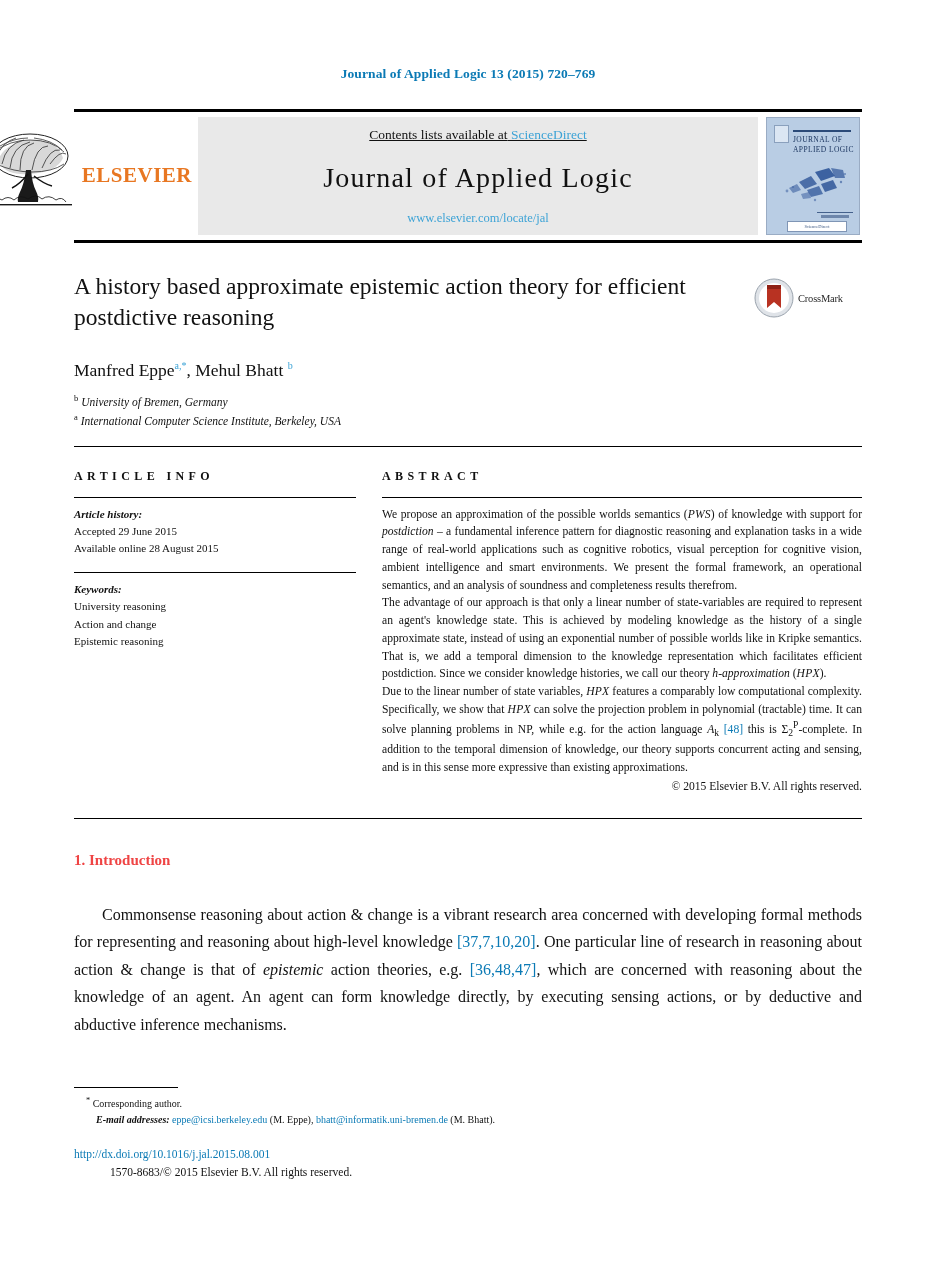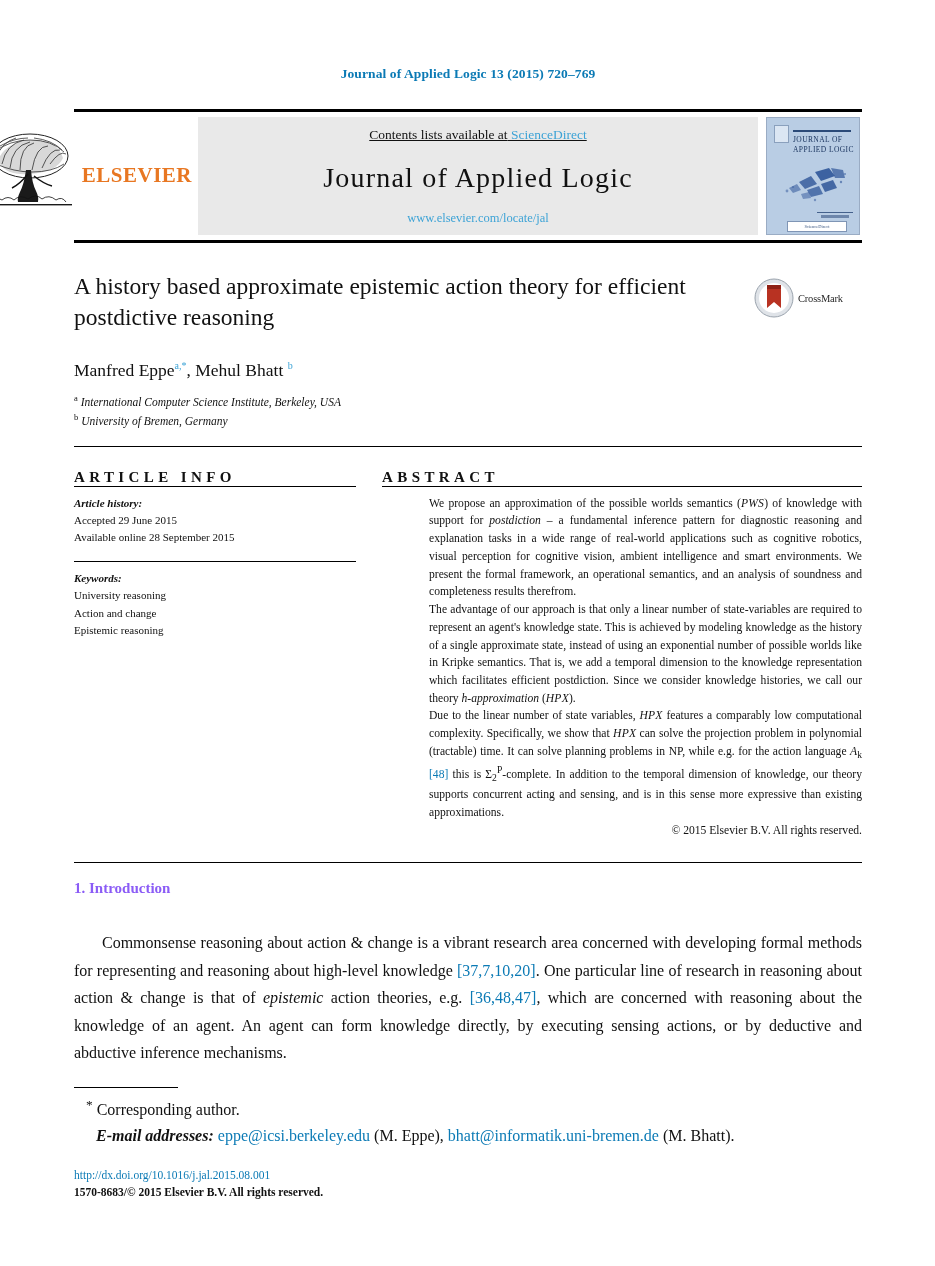--- a/index.html
+++ b/index.html
@@ -173,70 +173,71 @@
     margin-top: 16px;
     border-top: 1.3px solid #000;
     padding-top: 22px;
     display: flex;
   }
   .col-info { flex: 0 0 282px; width: 282px; }
   .col-gap  { flex: 0 0 26px; }
   .col-abs  { flex: 1 1 auto; }
 
   .sec-head {
-    font-size: 15px;
+    font-size: 12px;
     font-weight: bold;
     letter-spacing: 4.4px;
     color: #111;
+    margin-bottom: 13px;
   }
   .hr-thin { border: 0; border-top: 1.2px solid #000; margin: 0 0 8px 0; }
   .info-block { font-size: 11px; line-height: 1.58; color: #111; }
   .info-block .it { font-style: italic; font-weight: bold; }
   .info-gap { height: 14px; }
 
-  .abstract { font-size: 11.6px; line-height: 1.53; text-align: justify; color: #111; margin-left: 47px; }
+  .abstract { font-size: 11.6px; line-height: 1.53; text-align: justify; color: #111; }
   .abstract p { margin: 0; }
   .abstract i { font-style: italic; }
   .cal { font-family: "Liberation Serif", serif; font-style: italic; letter-spacing: .2px; }
   .ref { color: #0b7ab5; }
   .copyright { text-align: right; margin-top: 1px; }
 
   
   .body-rule { border-top: 1.3px solid #000; margin-top: 22px; }
   .sec-title {
-    margin-top: 17px;
+    margin-top: 33px;
     font-size: 15px;
     font-weight: bold;
-    color: #8b5cf6;
+    color: #ef4444;
   }
   .body-text {
     margin-top: 32px;
     font-size: 16px;
     line-height: 1.72;
     text-align: justify;
     text-indent: 28px;
     color: #111;
   }
   .body-text i { font-style: italic; }
 
   
   .footnotes {
     position: absolute;
     left: 74px;
     top: 1087px;
     width: 788px;
   }
   .fn-rule { width: 104px; border-top: 1.1px solid #000; margin-bottom: 6px; }
-  .fn-line { font-size: 16px; line-height: 1.6; color: #111; }
+  .fn-line { font-size: 10px; line-height: 1.6; color: #111; }
   .fn-line .lbl { font-style: italic; font-weight: bold; }
   .fn-line a { color: #0b7ab5; text-decoration: none; }
   .fn-indent { padding-left: 12px; }
   .doi-block { margin-top: 18px; font-size: 11.5px; line-height: 1.55; }
   .doi-block .doi { color: #0b7ab5; }
-  .doi-block .issn { color: #111; font-weight: bold; }
+  .doi-block .issn { color: #111; font-weight: normal; margin-left: 36px; }
 </style>
 </head>
 <body>
 
 <div class="page">
   <div class="inner">
 
     <div class="runninghead">Journal of Applied Logic 13 (2015) 720–769</div>
 
     <div class="masthead">
@@ -327,35 +328,35 @@
         <span class="cm-text">CrossMark</span>
       </div>
     </div>
 
     <div class="authors">
       <span>Manfred Eppe<sup>a</sup><sup class="star">,*</sup>,</span>
       <span>Mehul Bhatt <sup>b</sup></span>
     </div>
 
     <div class="affil">
+      <div><sup>b</sup>
+        <span>University of Bremen, Germany</span></div>
       <div><sup>a</sup>
         <span>International Computer Science Institute, Berkeley, USA</span></div>
-      <div><sup>b</sup>
-        <span>University of Bremen, Germany</span></div>
     </div>
 
     <div class="infoabs">
 
       <div class="col-info">
         <div class="sec-head">ARTICLE INFO</div>
         <hr class="hr-thin">
         <div class="info-block">
           <div class="it">Article history:</div>
           <div>Accepted 29 June 2015</div>
-          <div>Available online 28 September 2015</div>
+          <div>Available online 28 August 2015</div>
         </div>
         <div class="info-gap"></div>
         <hr class="hr-thin">
         <div class="info-block">
           <div class="it">Keywords:</div>
           <div>University reasoning</div>
           <div>Action and change</div>
           <div>Epistemic reasoning</div>
         </div>
       </div>

